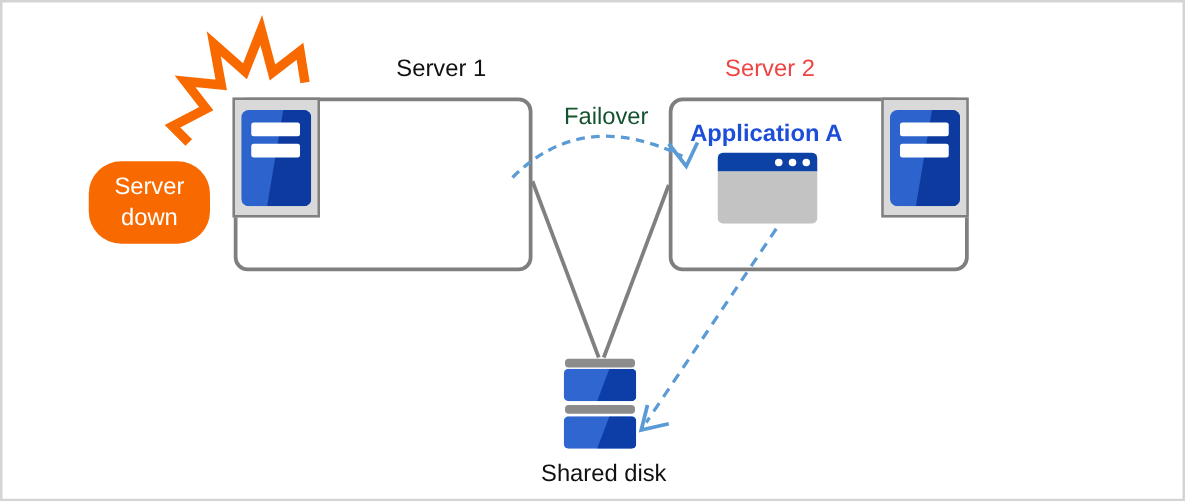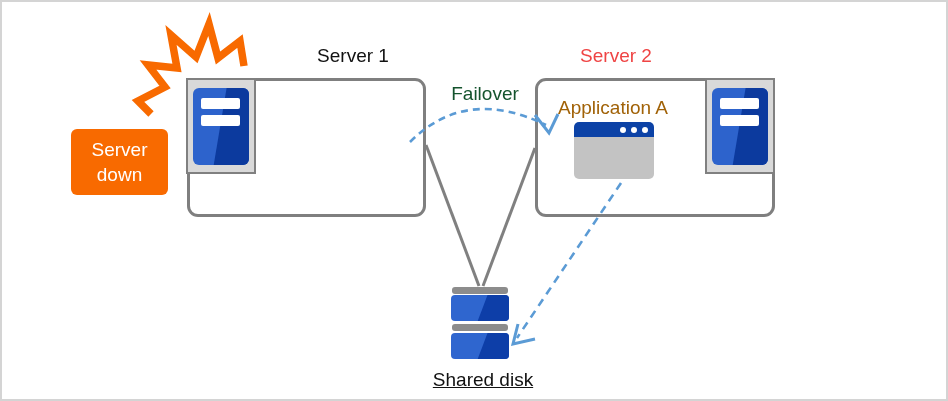--- a/index.html
+++ b/index.html
@@ -20,21 +20,21 @@
     white-space:nowrap; z-index:4; line-height:20px;
   }
   .lbl-server1 { left:281px; top:44px; width:140px; }
   .lbl-server2 { left:544px; top:44px; width:140px; }
   .lbl-failover { left:423px; top:82px; width:120px; }
   .lbl-application { left:541px; top:96px; width:140px; }
   .lbl-shared-disk { left:411px; top:368px; width:140px; }
 
   .badge {
     position:absolute; left:69px; top:127px; width:97px; height:66px;
-    border-radius:6px; z-index:3; display:flex; flex-direction:column;
+    border-radius:26px; z-index:3; display:flex; flex-direction:column;
     align-items:center; justify-content:center; font-size:19px; line-height:25px;
   }
 
   .srv-icon {
     position:absolute; width:70px; height:96px; border:2px solid #808080;
     box-sizing:border-box; z-index:3;
   }
   .icon1 { left:184px; top:76px; }
   .icon2 { left:703px; top:76px; }
   .srv-panel {
@@ -80,22 +80,22 @@
 <body>
 
 <div class="canvas" style="border-color: rgb(212, 212, 212);">
 
   <div class="node-box box1" style="border-color: rgb(127, 127, 127);"></div>
   <div class="node-box box2" style="border-color: rgb(127, 127, 127);"></div>
 
   <div class="lbl lbl-server1" style="color: rgb(17, 17, 17);">Server 1</div>
   <div class="lbl lbl-server2" style="color: #ef4444;">Server 2</div>
   <div class="lbl lbl-failover" style="color: #14532d;">Failover</div>
-  <div class="lbl lbl-application" style="color: #a16207;">Application A</div>
-  <div class="lbl lbl-shared-disk" style="color: rgb(17, 17, 17); text-decoration: underline;">Shared disk</div>
+  <div class="lbl lbl-application" style="color: #1d4ed8; font-weight: bold;">Application A</div>
+  <div class="lbl lbl-shared-disk" style="color: rgb(17, 17, 17);">Shared disk</div>
 
   <div class="badge" style="background: rgb(248, 106, 0); color: rgb(255, 255, 255);">
     <div>Server</div>
     <div>down</div>
   </div>
 
   <div class="srv-icon icon1" style="background: rgb(217, 217, 217); border-color: rgb(128, 128, 128);">
     <div class="srv-panel">
       <div class="half" style="background: rgb(45, 99, 204);"></div>
       <div class="half srv-dark" style="background: rgb(12, 58, 158);"></div>

